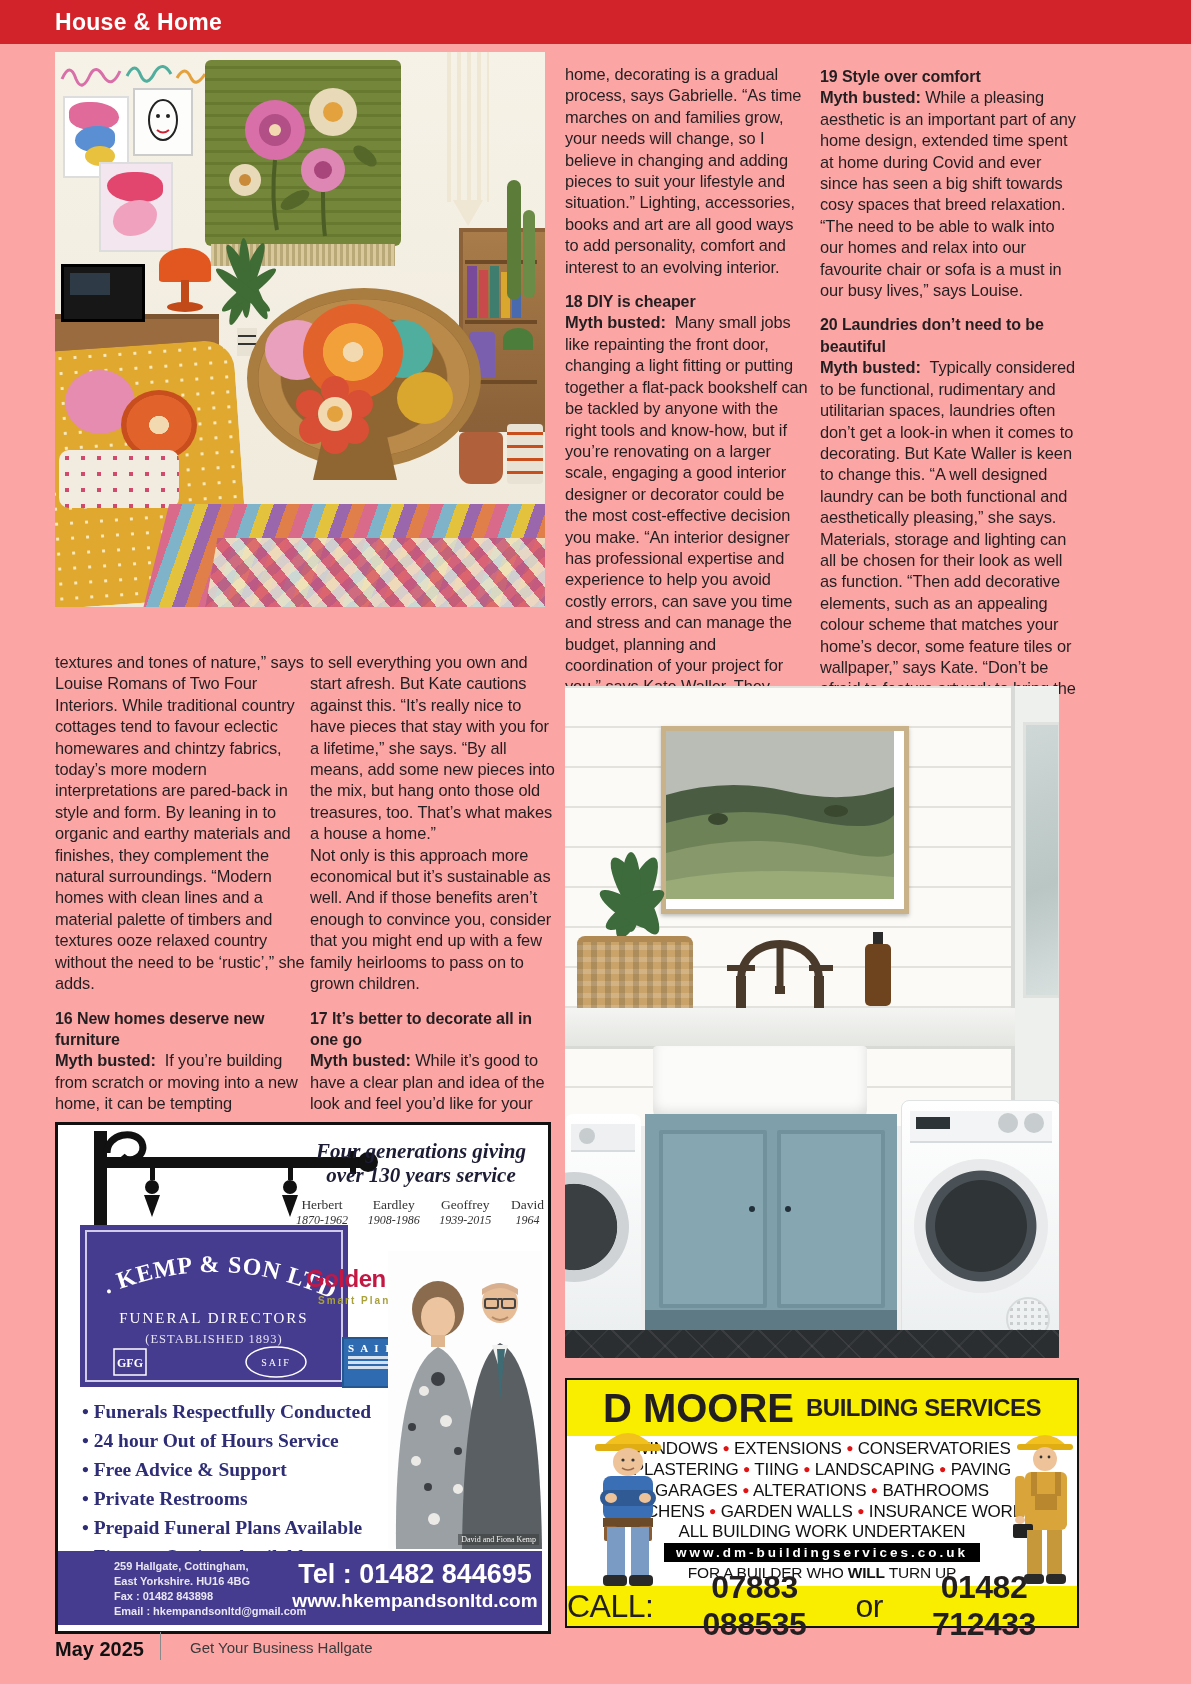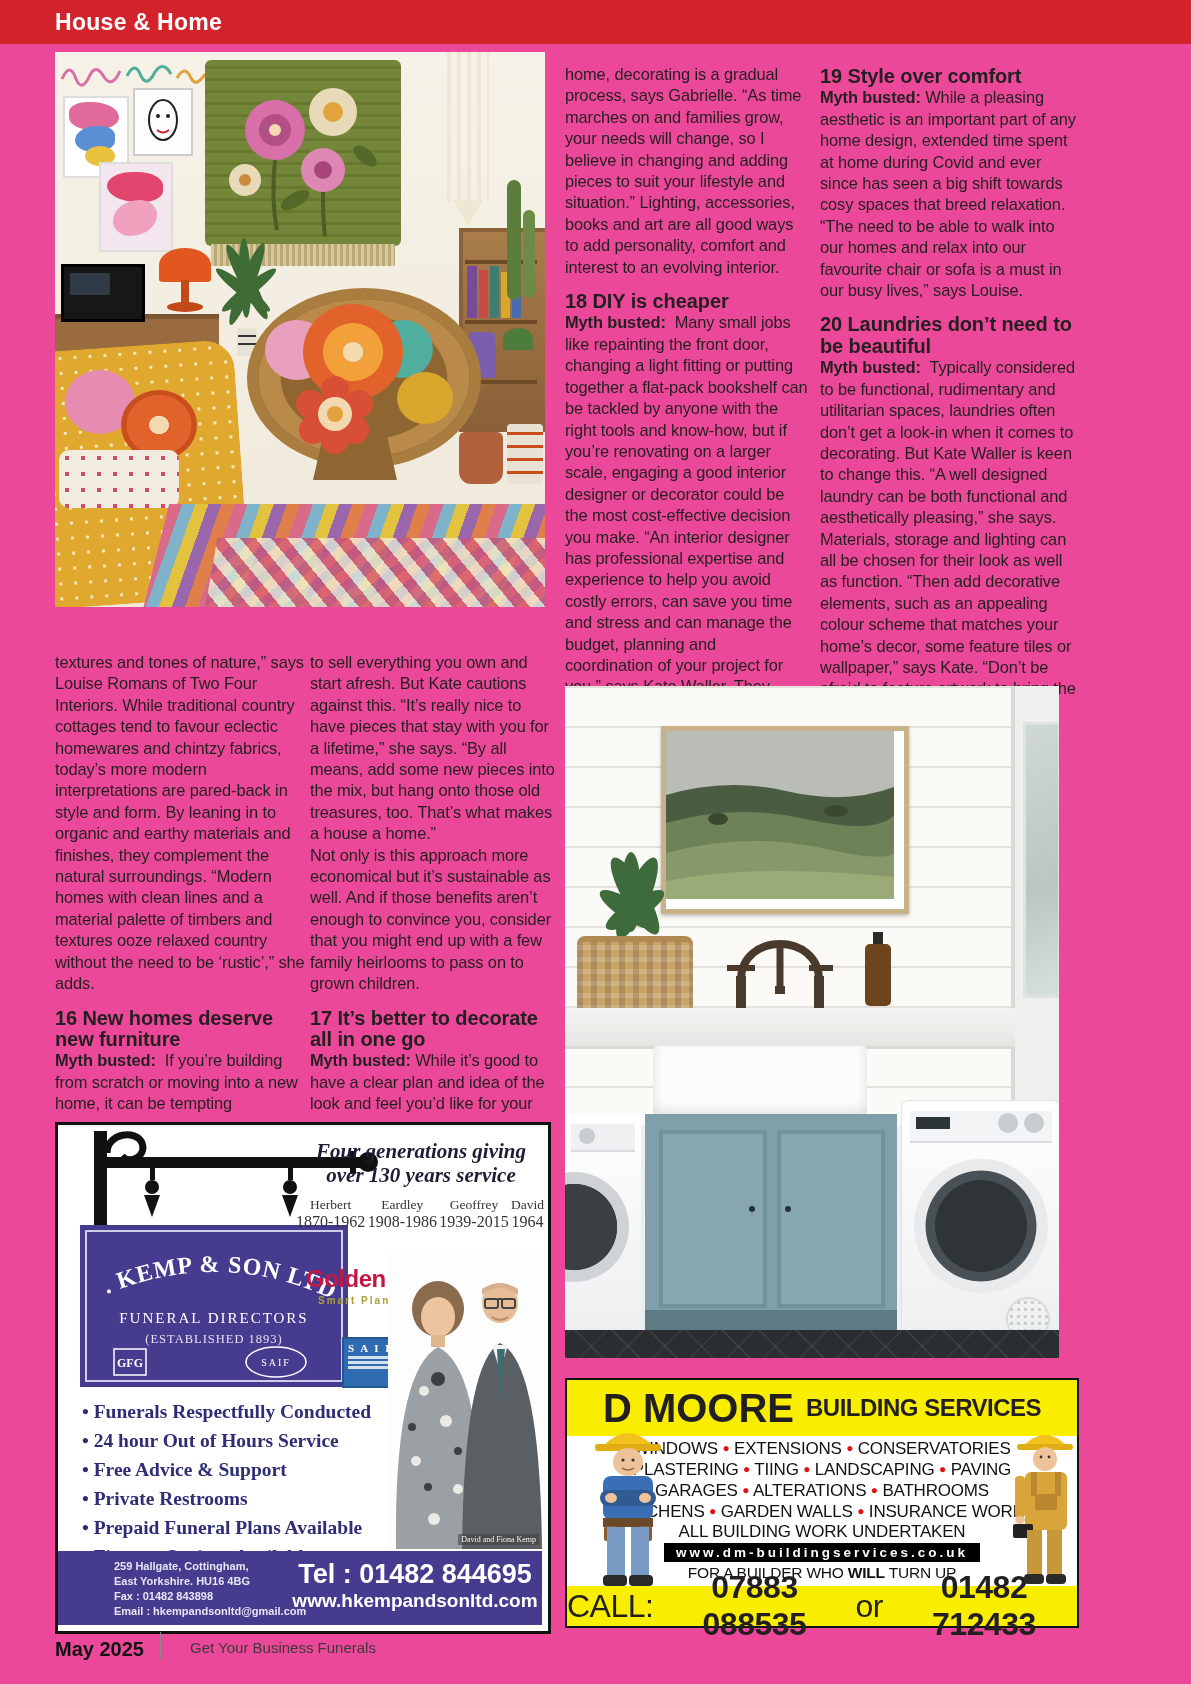--- a/index.html
+++ b/index.html
@@ -1,25 +1,25 @@
 <!DOCTYPE html>
 <html><head>
 <meta charset="utf-8">
 <style>
   html,body{margin:0;padding:0;background:#888;}
-  .page{position:relative;width:1191px;height:1684px;background:#ec4899;overflow:hidden;
+  .page{position:relative;width:1191px;height:1684px;background:#fca5a5;overflow:hidden;
         font-family:"Liberation Sans",sans-serif;color:#231f20;}
   .abs{position:absolute;}
   
   .masthead{left:0;top:0;width:1191px;height:44px;background:#d2232a;}
   .masthead h1{position:absolute;left:55px;top:9px;margin:0;font-size:23px;font-weight:bold;color:#fff;letter-spacing:.3px;}
   
   .col{line-height:21.4px;font-size:16.4px;letter-spacing:-.1px;margin-top:18px;}
   .col p{margin:0;}
-  .myth-h{margin:13px 0 0 0;font-size:20px;font-weight:bold;line-height:21.4px;}
+  .myth-h{margin:13px 0 0 0;font-size:16px;font-weight:bold;line-height:21.4px;}
   .lead{font-weight:bold;}
   
   .photo{overflow:hidden;background:#eee;}
   
   .boho{background:linear-gradient(#f6f2e7,#efe9da);}
   .hang-base{background:repeating-linear-gradient(0deg,#74863a 0 9px,#67792f 9px 12px);border-radius:6px;}
   .fringe{background:repeating-linear-gradient(90deg,#d9c89a 0 3px,#b9a878 3px 6px);}
   .macrame{background:repeating-linear-gradient(90deg,#efe6d4 0 4px,rgba(0,0,0,0) 4px 10px);}
   .wood{background:linear-gradient(#a97c4a,#8a6138);}
   .rug1{background:repeating-linear-gradient(96deg,#d96a8a 0 13px,#7fb3c9 13px 26px,#e3c23e 26px 39px,#9a67ad 39px 52px,#e07f4a 52px 65px);}
@@ -34,21 +34,21 @@
   .cabinet{background:#7fa0ab;}
   .cabdoor{background:#86a7b2;border:4px solid #71929d;border-radius:2px;}
   .machine{background:linear-gradient(#ffffff,#eceff0);border-radius:8px;}
   .floor{background:#2b2e31;background-image:repeating-linear-gradient(45deg,rgba(255,255,255,.07) 0 2px,rgba(0,0,0,0) 2px 26px),repeating-linear-gradient(-45deg,rgba(255,255,255,.05) 0 2px,rgba(0,0,0,0) 2px 26px);}
   
   .kempad{border:3px solid #111;background:#fff;font-family:"Liberation Serif",serif;}
   .kemp-tag{font-style:italic;font-weight:bold;color:#1c1c34;font-size:21px;line-height:24px;text-align:center;}
   .gen{display:flex;justify-content:space-between;}
   .gen div{text-align:center;color:#333;}
   .gen .n{font-size:13.5px;}
-  .gen .y{font-size:16px;}
+  .gen .y{font-size:12px;font-style:italic;}
   .kemp-bullets{list-style:none;margin:0;padding:0;color:#2e2d75;font-weight:bold;font-size:19.5px;line-height:29px;}
   .kemp-bullets li::before{content:"•  ";}
   .kemp-bar{background:#453b8f;color:#fff;}
   .kemp-addr{font-family:"Liberation Sans",sans-serif;font-size:11px;line-height:15px;font-weight:bold;color:#e8e6f2;}
   .gc{color:#c41844;font-weight:bold;font-size:24px;font-family:"Liberation Sans",sans-serif;letter-spacing:-.5px;}
   .gc-sub{color:#a9a13a;font-size:10px;letter-spacing:2px;font-family:"Liberation Sans",sans-serif;font-weight:bold;}
   .saifbox{background:#2f6bb0;color:#fff;text-align:center;font-size:11px;font-weight:bold;letter-spacing:2px;border:2px solid #24578f;}
   .saifbox .ln{height:3px;background:rgba(255,255,255,.8);margin:2px 4px;}
   
   .dmad{border:2px solid #111;background:#fff;font-family:"Liberation Sans",sans-serif;text-align:center;}
@@ -471,15 +471,15 @@
       <rect x="0" y="98" width="20" height="14" rx="2" fill="#222"></rect>
       <rect x="14" y="104" width="15" height="46" fill="#c7983a"></rect>
         <rect x="34" y="104" width="15" height="46" fill="#c7983a"></rect>
       <rect x="11" y="148" width="20" height="10" rx="4" fill="#2a2a2a"></rect>
         <rect x="33" y="148" width="20" height="10" rx="4" fill="#2a2a2a"></rect>
     </svg>
   </div>
 
   <div class="abs footer-issue" style="left:55px;top:1638px;">May 2025</div>
   <div class="abs vrule" style="left:160px;top:1632px;height:28px;"></div>
-  <div class="abs footer-tag" style="left:190px;top:1639px;">Get Your Business Funerals</div>
+  <div class="abs footer-tag" style="left:190px;top:1639px;">Get Your Business Hallgate</div>
 
 </div>
 
 </body></html>

